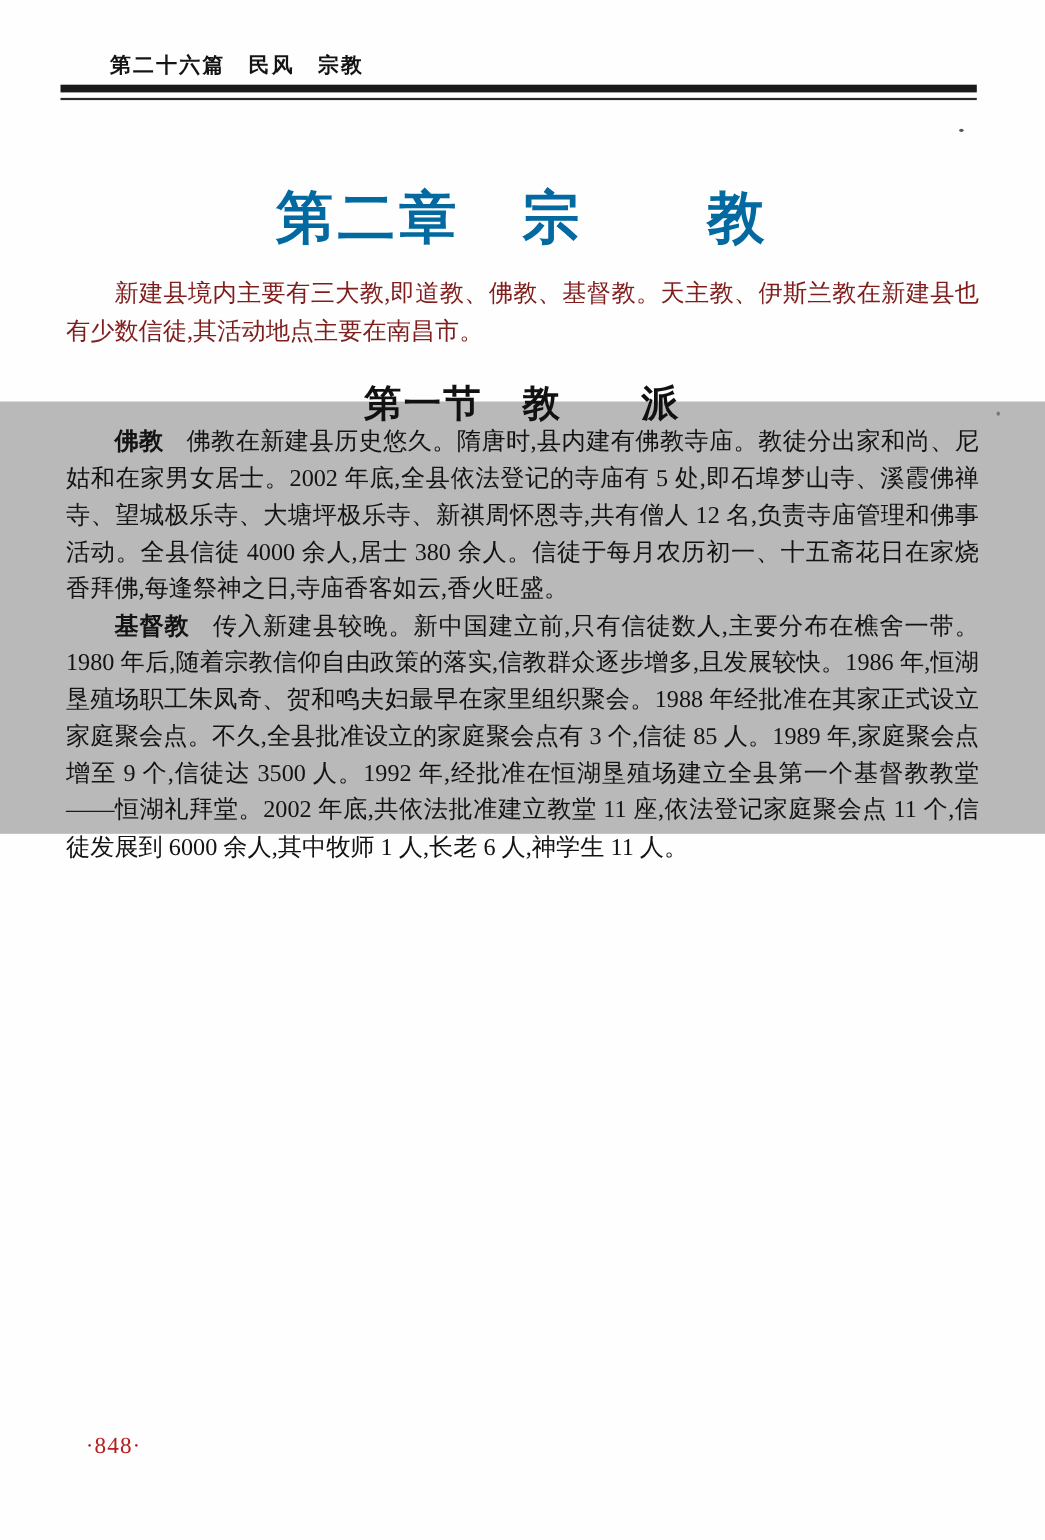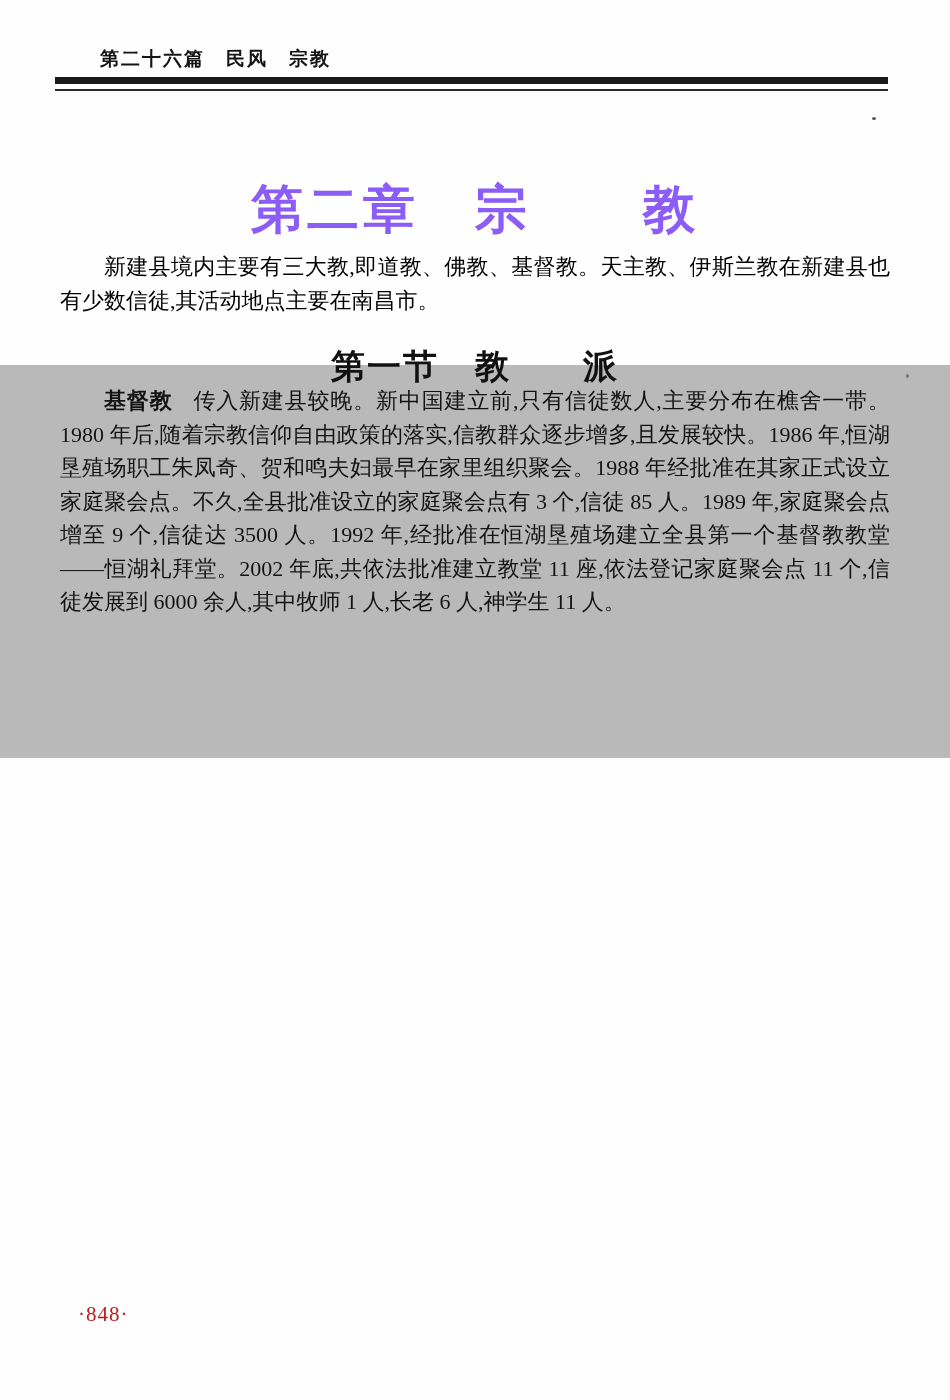--- a/index.html
+++ b/index.html
@@ -52,40 +52,40 @@
     left: 55px;
     top: 89px;
     width: 833px;
     height: 2px;
     background: #2a2a2a;
   }
 
   .chapter-title {
     position: absolute;
     left: 60px;
-    top: 140px;
+    top: 128px;
     width: 830px;
     text-align: center;
     font-size: 52px;
     font-weight: 700;
     letter-spacing: 4px;
-    color: #8b5cf6;
+    color: #0369a1;
     white-space: pre;
   }
 
   .intro-para {
     position: absolute;
     left: 60px;
     top: 228px;
     width: 830px;
     font-size: 22px;
     line-height: 34px;
     text-align: justify;
     text-indent: 2em;
-    color: #000000;
+    color: #7f1d1d;
   }
 
   .section-title {
     position: absolute;
     left: 60px;
     top: 316px;
     width: 830px;
     text-align: center;
     font-size: 34px;
     font-weight: 700;
@@ -141,20 +141,21 @@
     <div class="rule-thin"></div>
 
     <h1 class="chapter-title">第二章　宗　　教</h1>
 
     <p class="intro-para">新建县境内主要有三大教,即道教、佛教、基督教。天主教、伊斯兰教在新建县也有少数信徒,其活动地点主要在南昌市。</p>
 
     <h2 class="section-title">第一节　教　　派</h2>
 
     <div class="body-block">
 
+      <p class="body-para"><span class="term">佛教</span><span>佛教在新建县历史悠久。隋唐时,县内建有佛教寺庙。教徒分出家和尚、尼姑和在家男女居士。2002 年底,全县依法登记的寺庙有 5 处,即石埠梦山寺、溪霞佛禅寺、望城极乐寺、大塘坪极乐寺、新祺周怀恩寺,共有僧人 12 名,负责寺庙管理和佛事活动。全县信徒 4000 余人,居士 380 余人。信徒于每月农历初一、十五斋花日在家烧香拜佛,每逢祭神之日,寺庙香客如云,香火旺盛。</span></p>
 
       <p class="body-para"><span class="term">基督教</span><span>传入新建县较晚。新中国建立前,只有信徒数人,主要分布在樵舍一带。1980 年后,随着宗教信仰自由政策的落实,信教群众逐步增多,且发展较快。1986 年,恒湖垦殖场职工朱凤奇、贺和鸣夫妇最早在家里组织聚会。1988 年经批准在其家正式设立家庭聚会点。不久,全县批准设立的家庭聚会点有 3 个,信徒 85 人。1989 年,家庭聚会点增至 9 个,信徒达 3500 人。1992 年,经批准在恒湖垦殖场建立全县第一个基督教教堂——恒湖礼拜堂。2002 年底,共依法批准建立教堂 11 座,依法登记家庭聚会点 11 个,信徒发展到 6000 余人,其中牧师 1 人,长老 6 人,神学生 11 人。</span></p>
     </div>
 
     <div class="page-number">·848·</div>
 
     <div class="speck speck-1"></div>
     <div class="speck speck-2"></div>
   </div>
 </div>

